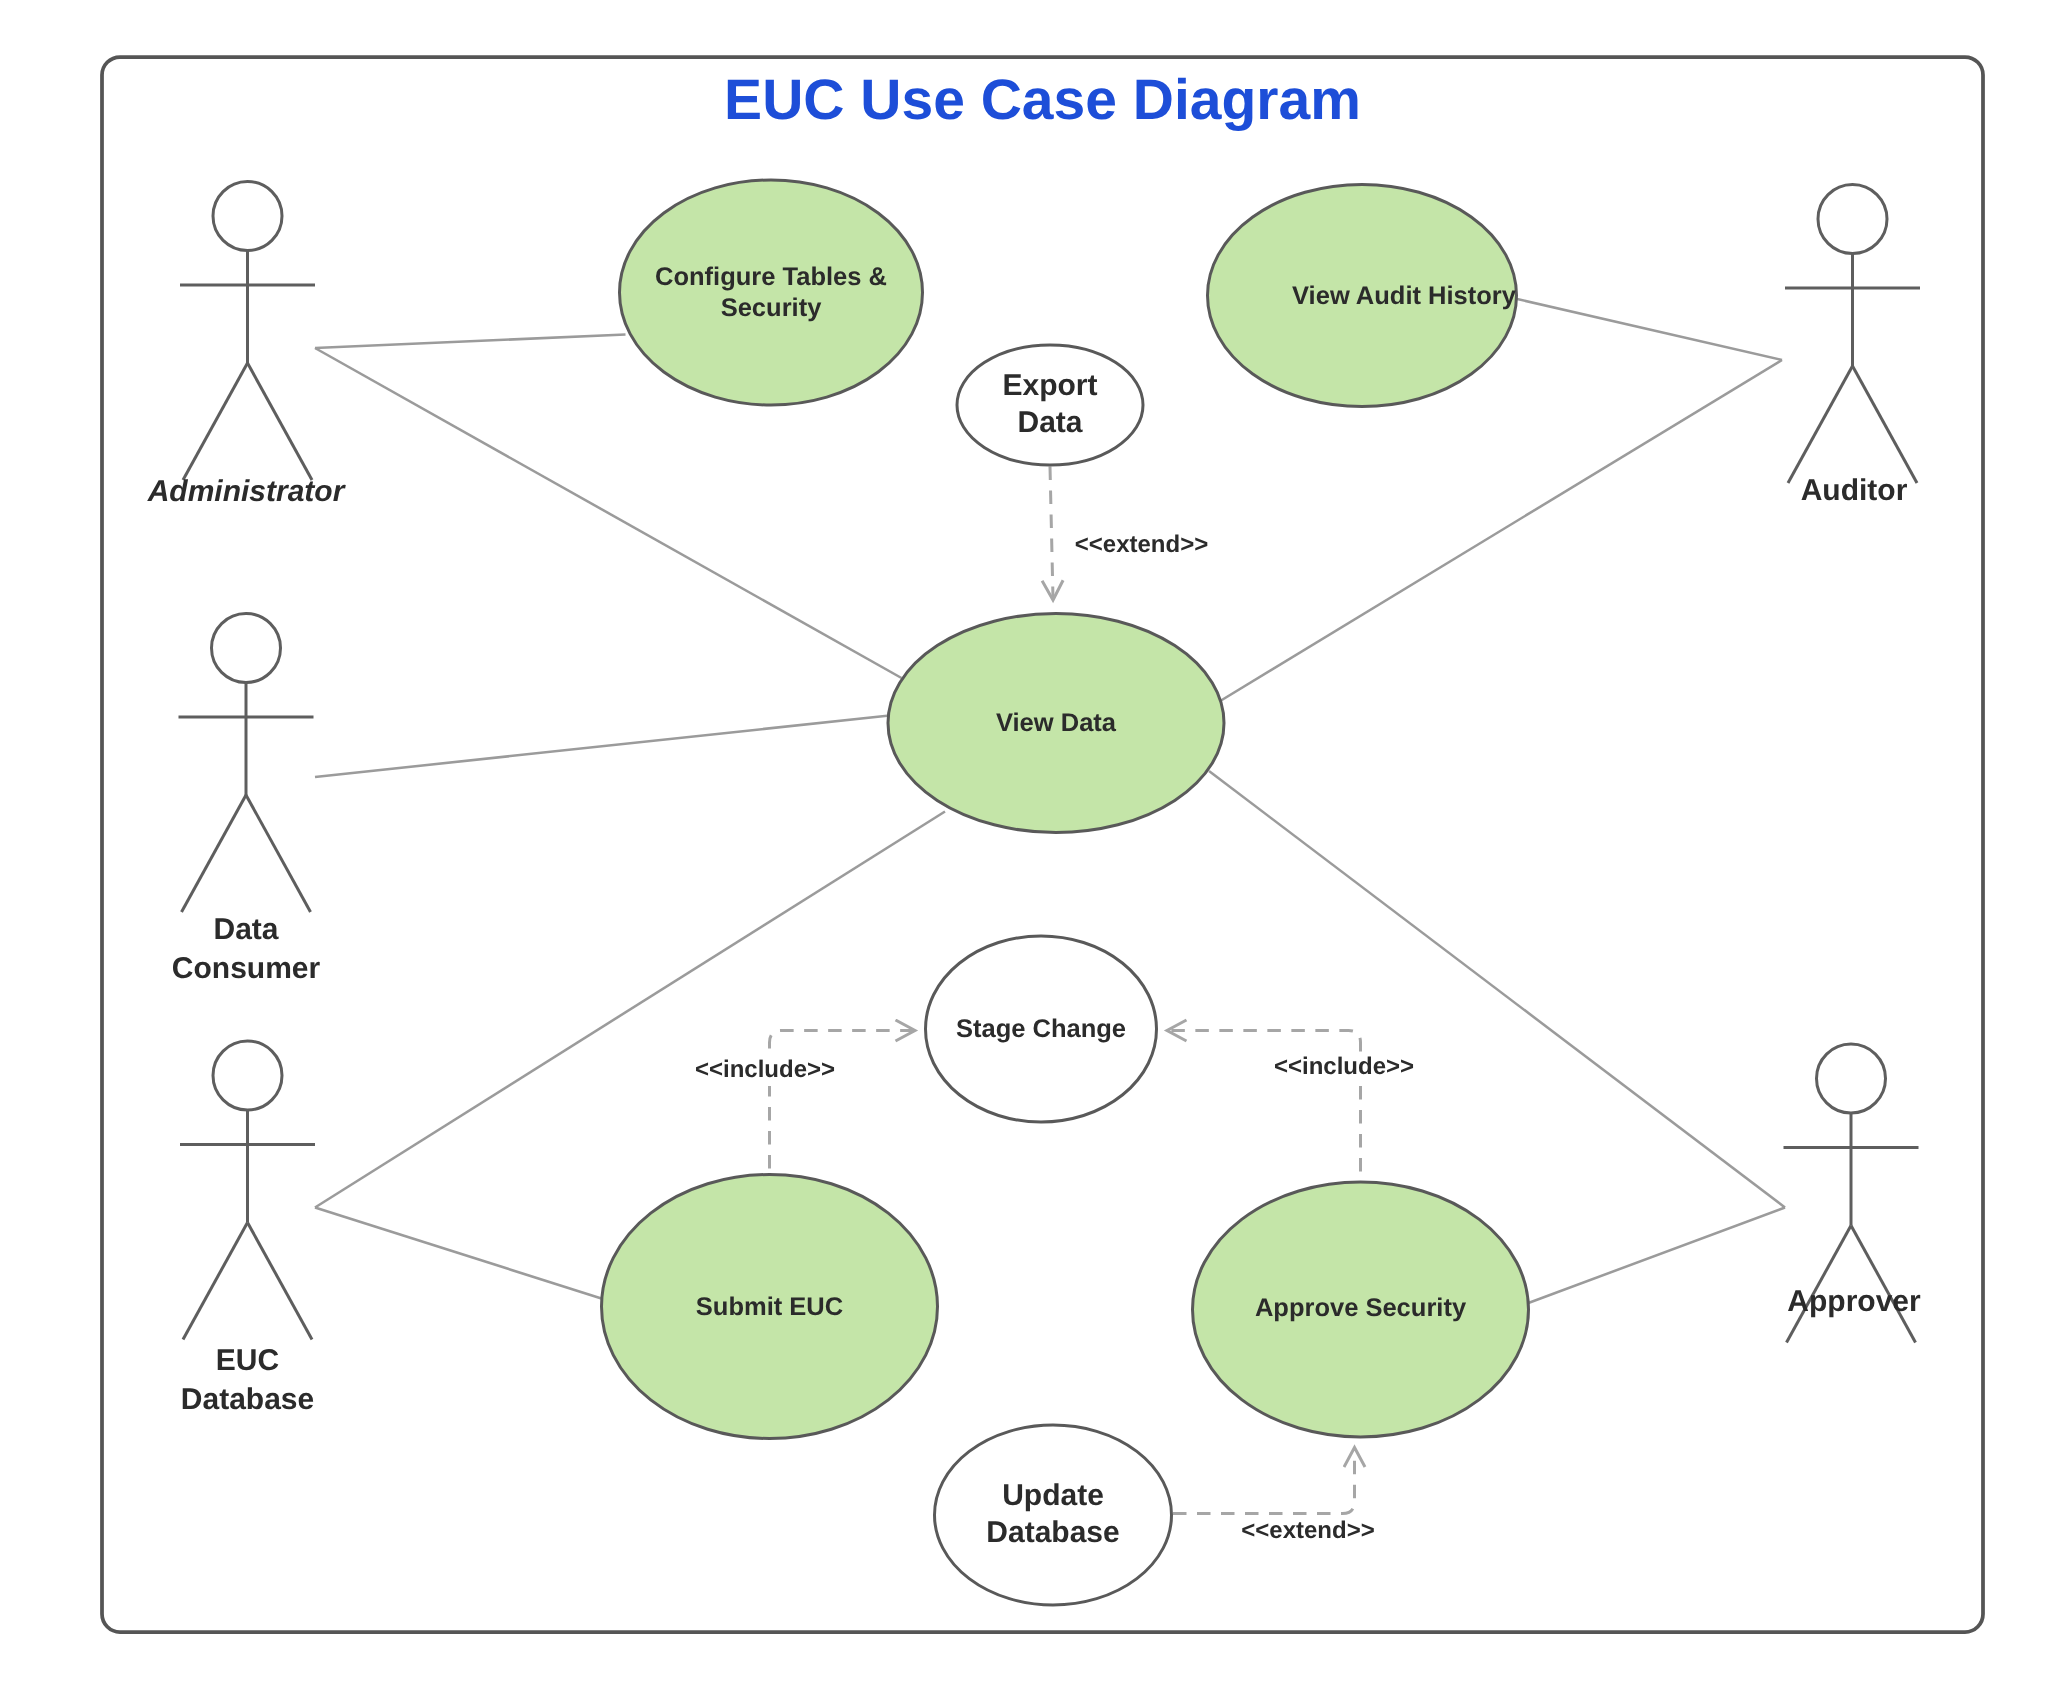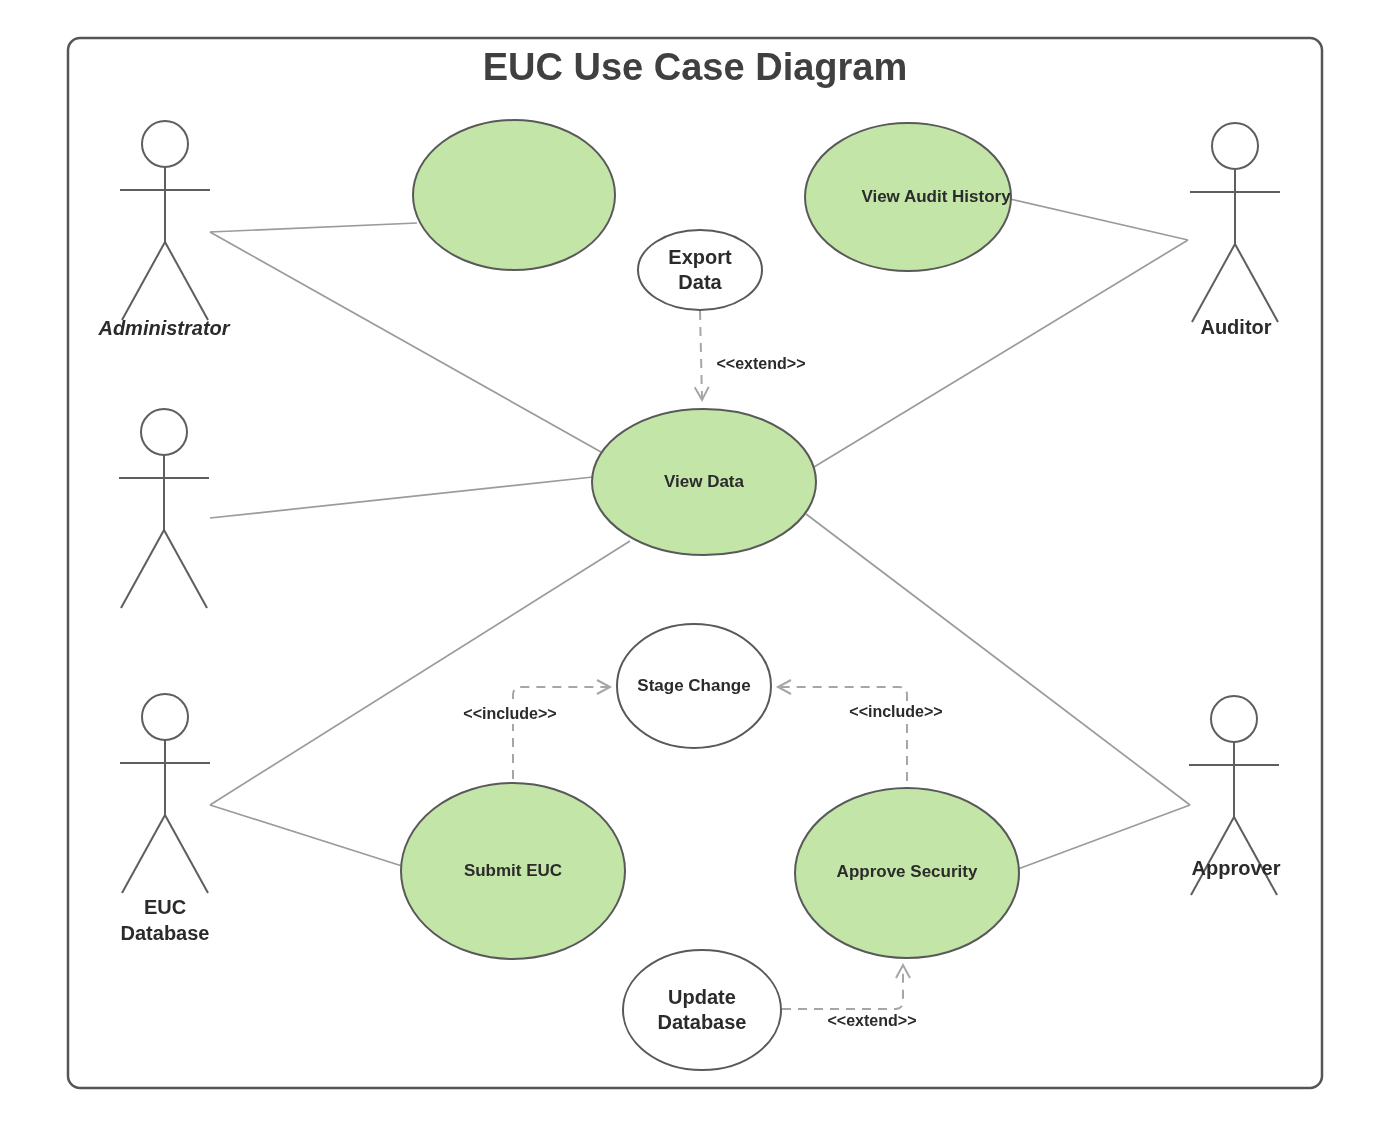--- a/index.html
+++ b/index.html
@@ -24,21 +24,21 @@
     position: absolute;
     transform: translate(-50%, -50%);
     font-weight: bold;
     color: #2b2b2b;
     text-align: center;
     line-height: 1.25;
     white-space: normal;
   }
   .diagram-title {
     font-size: 38px;
-    color: #404040;
+    color: #1d4ed8;
     line-height: 1.1;
     white-space: nowrap;
   }
   .uc-label { font-size: 17px; }
   .uc-label.small { font-size: 20px; }
   .actor-label { font-size: 20px; line-height: 1.3; }
   .rel-label {
     font-size: 16px;
     background: #ffffff;
     padding: 0 2px;
@@ -99,29 +99,31 @@
 
     <use href="#stick" x="165" y="144"></use>
     <use href="#stick" x="164" y="432"></use>
     <use href="#stick" x="165" y="717"></use>
     <use href="#stick" x="1235" y="146"></use>
     <use href="#stick" x="1234" y="719"></use>
   </svg>
 
   <div class="label diagram-title" style="left:695px; top:68px;">EUC Use Case Diagram</div>
 
+  <div class="label uc-label" style="left:514px; top:195px; width:190px;">Configure Tables &amp; Security</div>
   <div class="label uc-label" style="left:936px; top:197px; width:228px;">View Audit History</div>
   <div class="label uc-label small" style="left:700px; top:270px; width:80px;">Export Data</div>
   <div class="label uc-label" style="left:704px; top:482px; width:150px;">View Data</div>
   <div class="label uc-label" style="left:694px; top:686px; width:150px;">Stage Change</div>
   <div class="label uc-label" style="left:513px; top:871px; width:150px;">Submit EUC</div>
   <div class="label uc-label" style="left:907px; top:872px; width:170px;">Approve Security</div>
   <div class="label uc-label small" style="left:702px; top:1010px; width:100px;">Update Database</div>
 
   <div class="label actor-label" style="left:164px; top:328px; width:190px;font-style:italic;">Administrator</div>
+  <div class="label actor-label" style="left:164px; top:633px; width:125px;">Data Consumer</div>
   <div class="label actor-label" style="left:165px; top:920px; width:110px;">EUC Database</div>
   <div class="label actor-label" style="left:1236px; top:327px; width:150px;">Auditor</div>
   <div class="label actor-label" style="left:1236px; top:868px; width:160px;">Approver</div>
 
   <div class="label rel-label" style="left:761px; top:364px;">&lt;&lt;extend&gt;&gt;</div>
   <div class="label rel-label" style="left:510px; top:714px;">&lt;&lt;include&gt;&gt;</div>
   <div class="label rel-label" style="left:896px; top:712px;">&lt;&lt;include&gt;&gt;</div>
   <div class="label rel-label" style="left:872px; top:1021px;">&lt;&lt;extend&gt;&gt;</div>
 
 </div>

